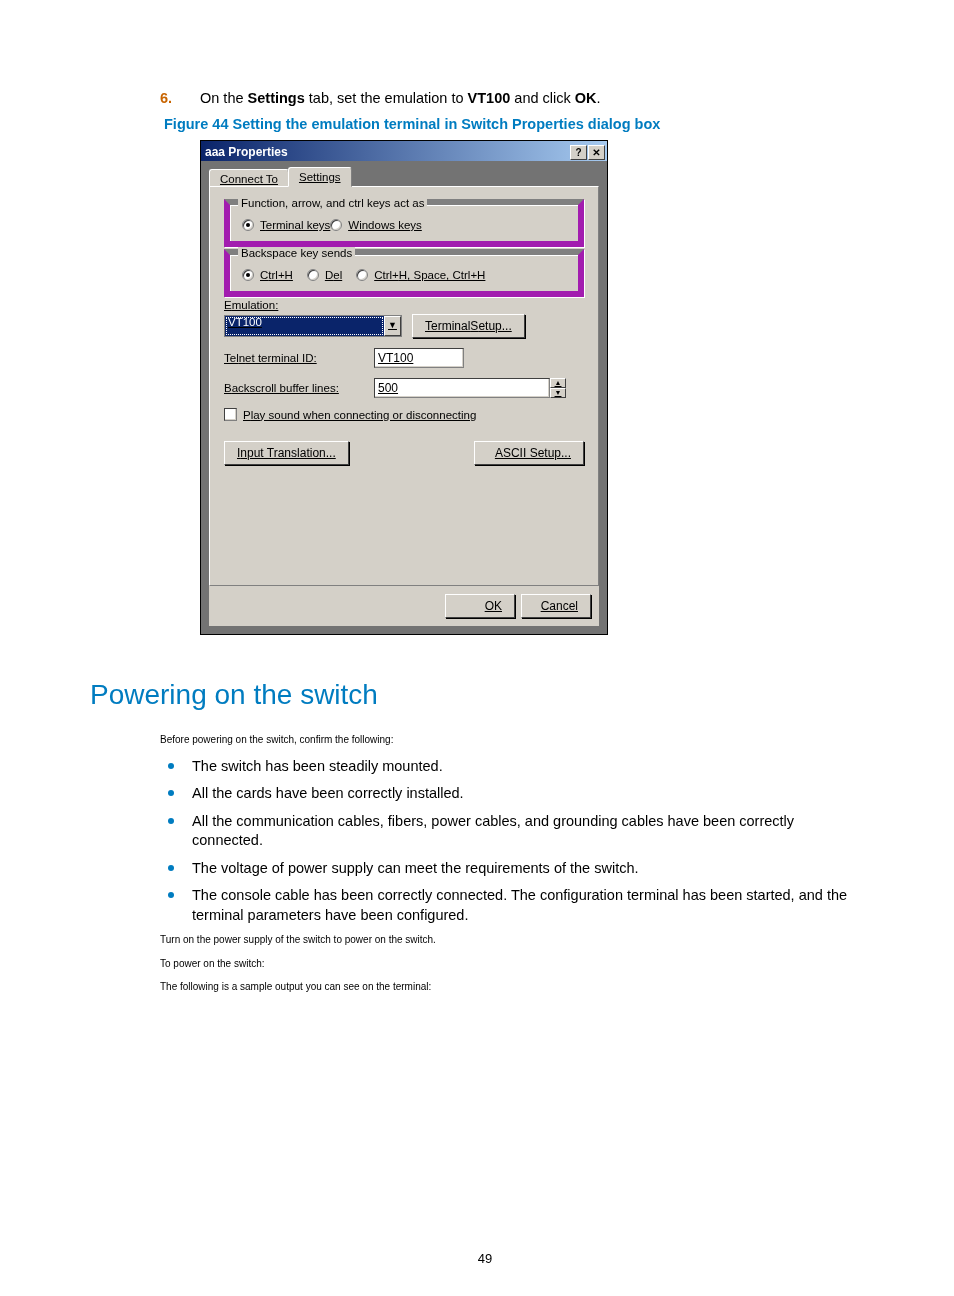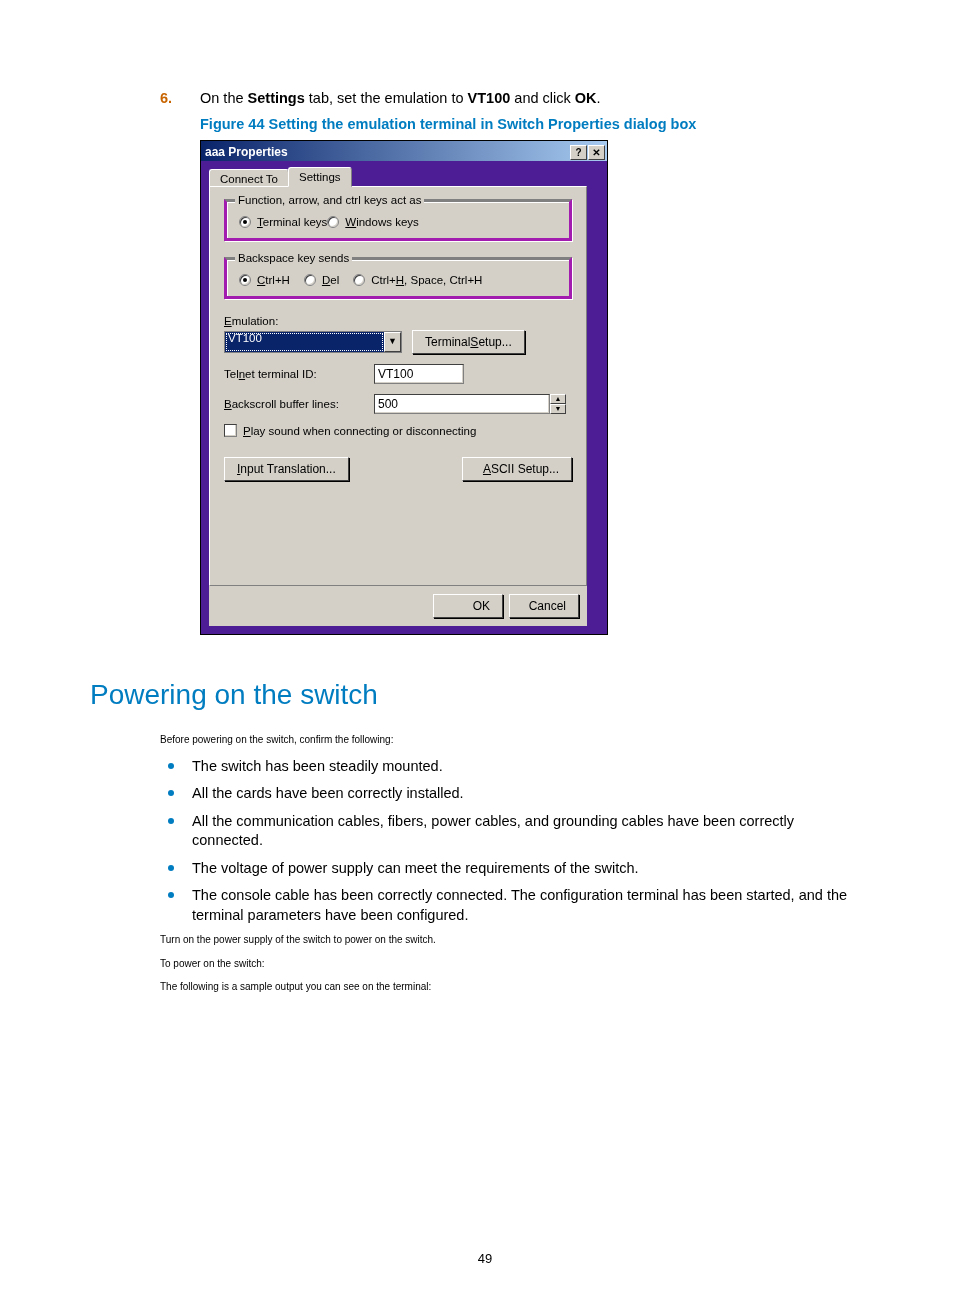--- a/index.html
+++ b/index.html
@@ -20,21 +20,21 @@
     font-size: 14.5px;
     margin-bottom: 10px;
     margin-left: 70px;
   }
   .step-num { color: #c86400; font-weight: bold; width: 20px; }
   .step-text { flex: 1; }
   .figure-caption {
     color: #007cc0;
     font-weight: bold;
     font-size: 14.5px;
-    margin-left: 110px;
+    margin-left: 74px;
     margin-top: 4px;
     margin-bottom: 8px;
   }
   
   .dialog {
     width: 408px;
     margin-left: 110px;
     border: 1px solid #000;
     font-family: Tahoma, sans-serif;
     font-size: 11.5px;
@@ -59,22 +59,23 @@
     border-right-color: #404040;
     border-bottom-color: #404040;
     color: #000;
     font-size: 10px;
     font-weight: bold;
     text-align: center;
     line-height: 13px;
     margin-left: 1px;
   }
   .dialog-body {
-    background: #4c1d95;
-    padding: 6px 20px 8px 8px;
+    background: #737373;
+    padding: 6px 8px 8px 8px;
+    text-decoration: underline;
   }
   .tabs { display: flex; margin-bottom: 0; }
   .tab {
     padding: 3px 10px;
     border: 1px solid #808080;
     border-bottom: none;
     background: #d4d0c8;
     border-radius: 3px 3px 0 0;
     margin-right: -1px;
     position: relative;
@@ -95,26 +96,26 @@
     border: 1px solid #fff;
     border-right-color:#808080;
     border-bottom-color:#808080;
     background: #d4d0c8;
     padding: 12px 14px 14px 14px;
     position: relative;
     z-index: 2;
     min-height: 400px;
   }
   .fieldset {
-    border: 3px solid #a21caf;
+    border: 6px solid #a21caf;
     border-top-color:#808080;
     box-shadow: inset 1px 1px 0 #fff, 1px 1px 0 #fff;
     position: relative;
     padding: 14px 12px 10px 12px;
-    margin-bottom: 16px;
+    margin-bottom: 2px;
   }
   .fieldset .legend {
     position: absolute;
     top: -8px; left: 8px;
     background: #d4d0c8;
     padding: 0 3px;
   }
   .radiogroup { display:flex; }
   .radiogroup2 { display:flex; gap: 14px; flex-wrap: wrap;}
   .radio {

